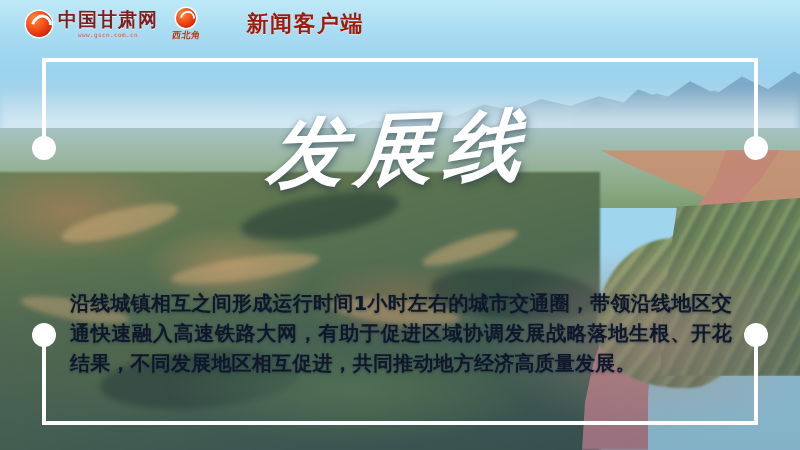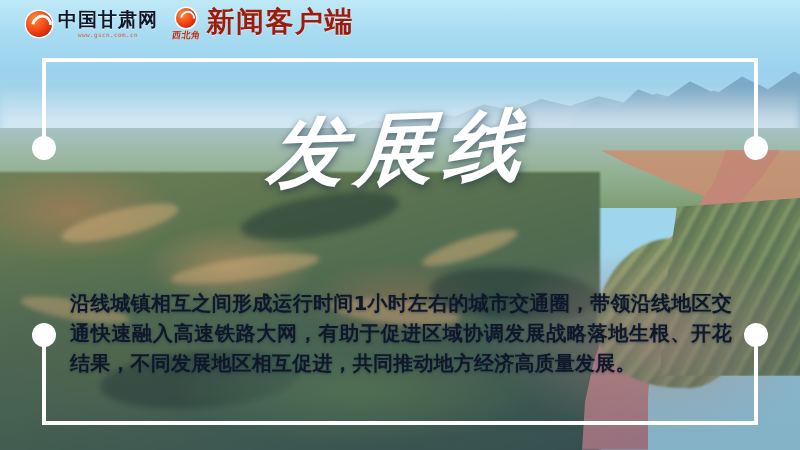--- a/index.html
+++ b/index.html
@@ -144,38 +144,39 @@
     width:15px; height:13px; border-radius:50% 50% 46% 46%;
     border:3px solid #fff; border-bottom-color:transparent; border-left-color:transparent;
     transform:rotate(-38deg);
   }
   .swirl.small { width:20px; height:20px; }
   .swirl.small::before { left:4px; top:3px; width:11px; height:10px; border-width:2.4px; }
 
   .brand-cn {
     font-family:"DejaVu Sans","Liberation Sans",sans-serif;
     font-size:19px; font-weight:700; letter-spacing:1px;
-    color:#0f172a; line-height:1;
+    color:#7f1d1d; line-height:1;
     text-shadow:0 1px 0 rgba(255,255,255,.65);
   }
   .brand-url {
     font-size:6px; letter-spacing:.4px; color:#e0543a;
     margin-top:2px; font-family:"DejaVu Sans Mono","Liberation Mono",monospace;
   }
   .brand-stack { display:flex; flex-direction:column; align-items:center; }
   .brand-xbj {
     font-family:"DejaVu Sans","Liberation Sans",sans-serif;
     font-size:9px; font-weight:700; color:#c8300f; letter-spacing:.5px;
     transform:skewX(-8deg); line-height:1; margin-top:3px;
   }
   .brand-app {
-    font-family:Liberation Mono, monospace;
-    font-size:28px; font-weight:700; letter-spacing:1.5px;
+    font-family:Liberation Sans, sans-serif;
+    font-size:22px; font-weight:700; letter-spacing:1.5px;
     color:#9e1b0c; line-height:1;
     text-shadow:0 1px 1px rgba(255,255,255,.55);
+    margin-left:40px;
   }
 
   
   .frame { position:absolute; left:0; top:0; width:800px; height:450px; z-index:12; pointer-events:none; }
   .fl { position:absolute; background:#fff; }
 
   
   .rail-top   { left:42px;  top:58px;  width:716px; height:4px; }
   .stem-tl    { left:42px;  top:58px;  width:4px;   height:88px; }
   .stem-tr    { left:754px; top:58px;  width:4px;   height:88px; }

